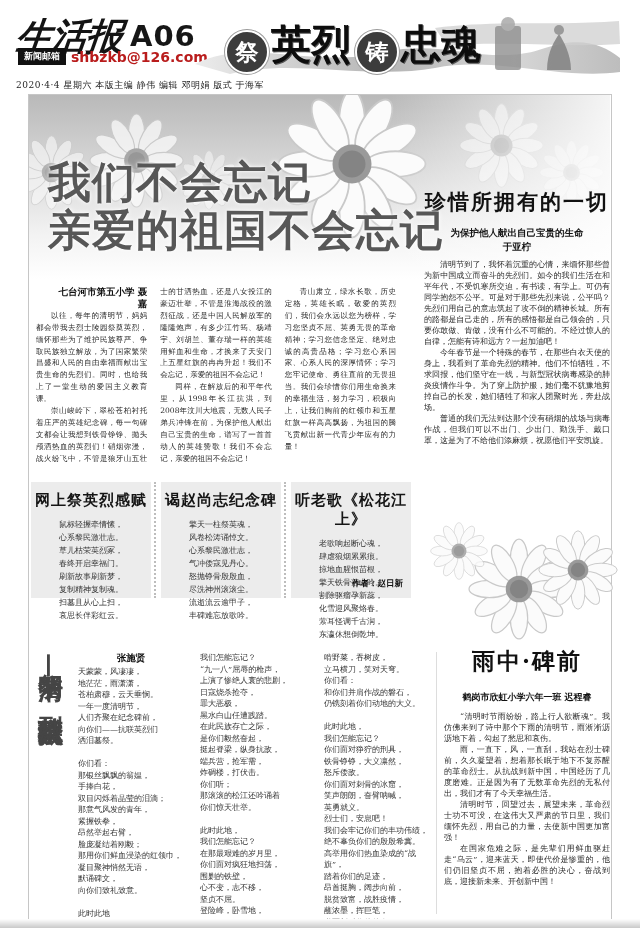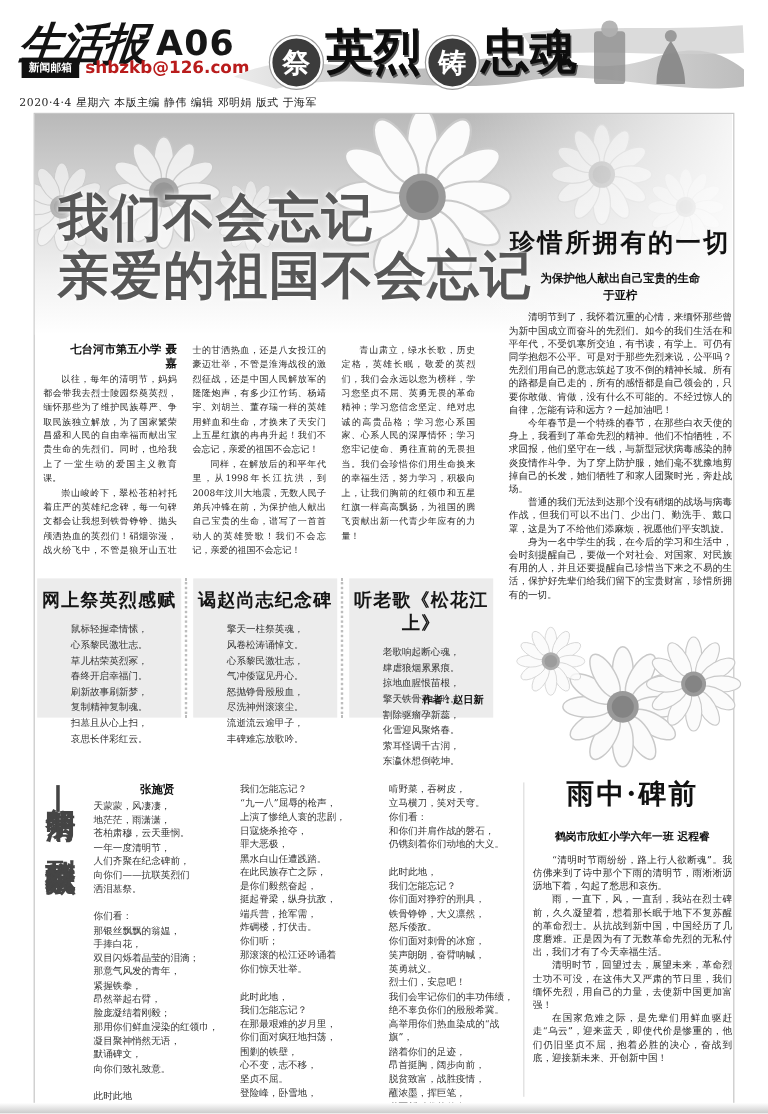--- a/index.html
+++ b/index.html
@@ -175,21 +175,20 @@
   <div class="right-article">
     <h2 class="ra-title">珍惜所拥有的一切</h2>
     <div class="ra-byline">
       <div>为保护他人献出自己宝贵的生命</div>
       <div>于亚柠</div>
     </div>
     <div class="body">
       <p>清明节到了，我怀着沉重的心情，来缅怀那些曾为新中国成立而奋斗的先烈们。如今的我们生活在和平年代，不受饥寒所交迫，有书读，有学上。可仍有同学抱怨不公平。可是对于那些先烈来说，公平吗？先烈们用自己的意志筑起了攻不倒的精神长城。所有的路都是自己走的，所有的感悟都是自己领会的，只要你敢做、肯做，没有什么不可能的。不经过惊人的自律，怎能有诗和远方？一起加油吧！</p>
       <p>今年春节是一个特殊的春节，在那些白衣天使的身上，我看到了革命先烈的精神。他们不怕牺牲，不求回报，他们坚守在一线，与新型冠状病毒感染的肺炎疫情作斗争。为了穿上防护服，她们毫不犹豫地剪掉自己的长发，她们牺牲了和家人团聚时光，奔赴战场。</p>
       <p>普通的我们无法到达那个没有硝烟的战场与病毒作战，但我们可以不出门、少出门、勤洗手、戴口罩，这是为了不给他们添麻烦，祝愿他们平安凯旋。</p>
-      <p>身为一名中学生的我，在今后的学习和生活中，会时刻提醒自己，要做一个对社会、对国家、对民族有用的人，并且还要提醒自己珍惜当下来之不易的生活，保护好先辈们给我们留下的宝贵财富，珍惜所拥有的一切。</p>
     </div>
   </div>
 
   <div class="daisy-cluster">
     <svg class="daisy" style="left:38px;top:8px" width="102" height="102" viewBox="0 0 100 100">
         <use href="#daisy-sym"></use>
       </svg>
     <svg class="daisy" style="left:108px;top:0" width="80" height="80" viewBox="0 0 100 100">
         <use href="#daisy-sym"></use>
       </svg>

